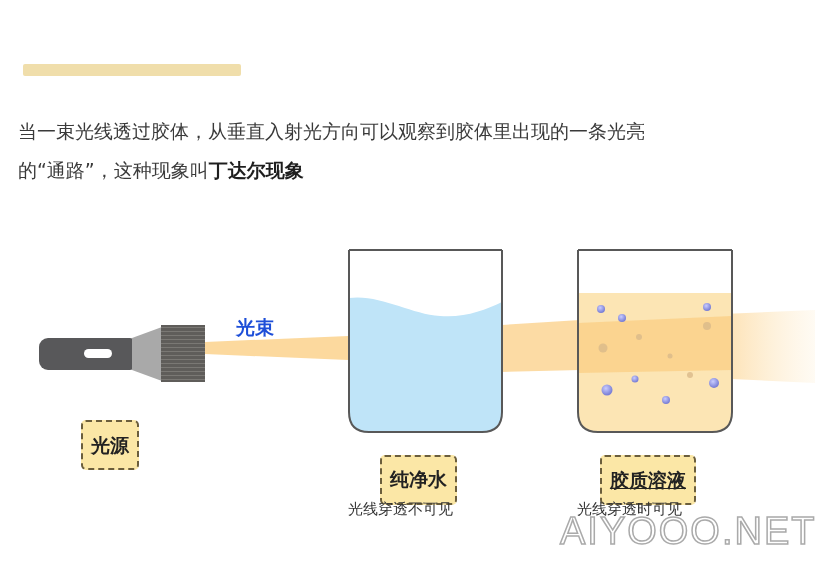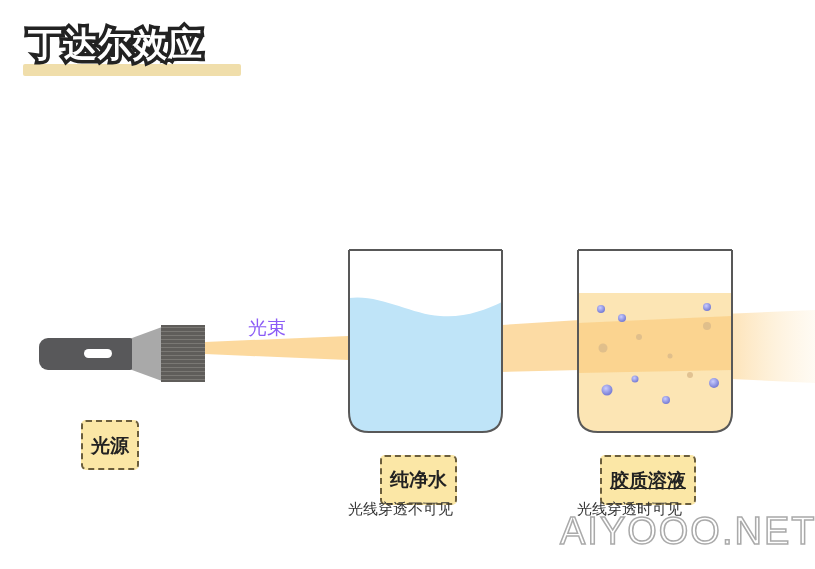--- a/index.html
+++ b/index.html
@@ -16,34 +16,35 @@
   
   .desc { left:18px; top:112px; width:790px; font-size:19px; line-height:39px; color:#3a3a3a; }
   .desc b { color:#1e1e1e; font-weight:bold; }
 
   
   .diagram { left:0; top:230px; width:815px; height:250px; }
 
   
   .tag { border:2px dashed #6b5e3c; background:#fbe7a6; border-radius:5px; font-weight:bold;
          font-size:19px; color:#222; padding:10px 8px; line-height:26px; white-space:nowrap; }
-  .beam-label { left:248px; top:315px; font-size:19px; font-weight:normal; color:#8b5cf6; }
+  .beam-label { left:236px; top:315px; font-size:19px; font-weight:bold; color:#1d4ed8; }
   .caption { font-size:15px; color:#333; white-space:nowrap; }
   .watermark { left:560px; top:510px; font-size:38px; font-family:"Liberation Sans", sans-serif; color:rgba(255,255,255,0.85);
     -webkit-text-stroke: 1.5px #aaa; letter-spacing:2px; white-space:nowrap; }
 </style>
 </head>
 <body>
 
 <div class="abs title-wrap">
   <div class="title-underline"></div>
-  <div class="title-text">丁达尔效应</div>
 </div>
 
 <div class="abs desc">
+  <div>当一束光线透过胶体，从垂直入射光方向可以观察到胶体里出现的一条光亮</div>
+  <div><span>的“通路”，这种现象叫</span><b>丁达尔现象</b></div>
 </div>
 
 <svg class="abs diagram" viewBox="0 230 815 250" width="815" height="250">
   <defs>
     <linearGradient id="beamFade" x1="0" x2="1" y1="0" y2="0">
       <stop offset="0" stop-color="#fbc978" stop-opacity="0.85"></stop>
       <stop offset="0.6" stop-color="#fcd594" stop-opacity="0.75"></stop>
       <stop offset="1" stop-color="#fde9c4" stop-opacity="0.2"></stop>
     </linearGradient>
     <linearGradient id="flashHead" x1="0" x2="0" y1="0" y2="1">

